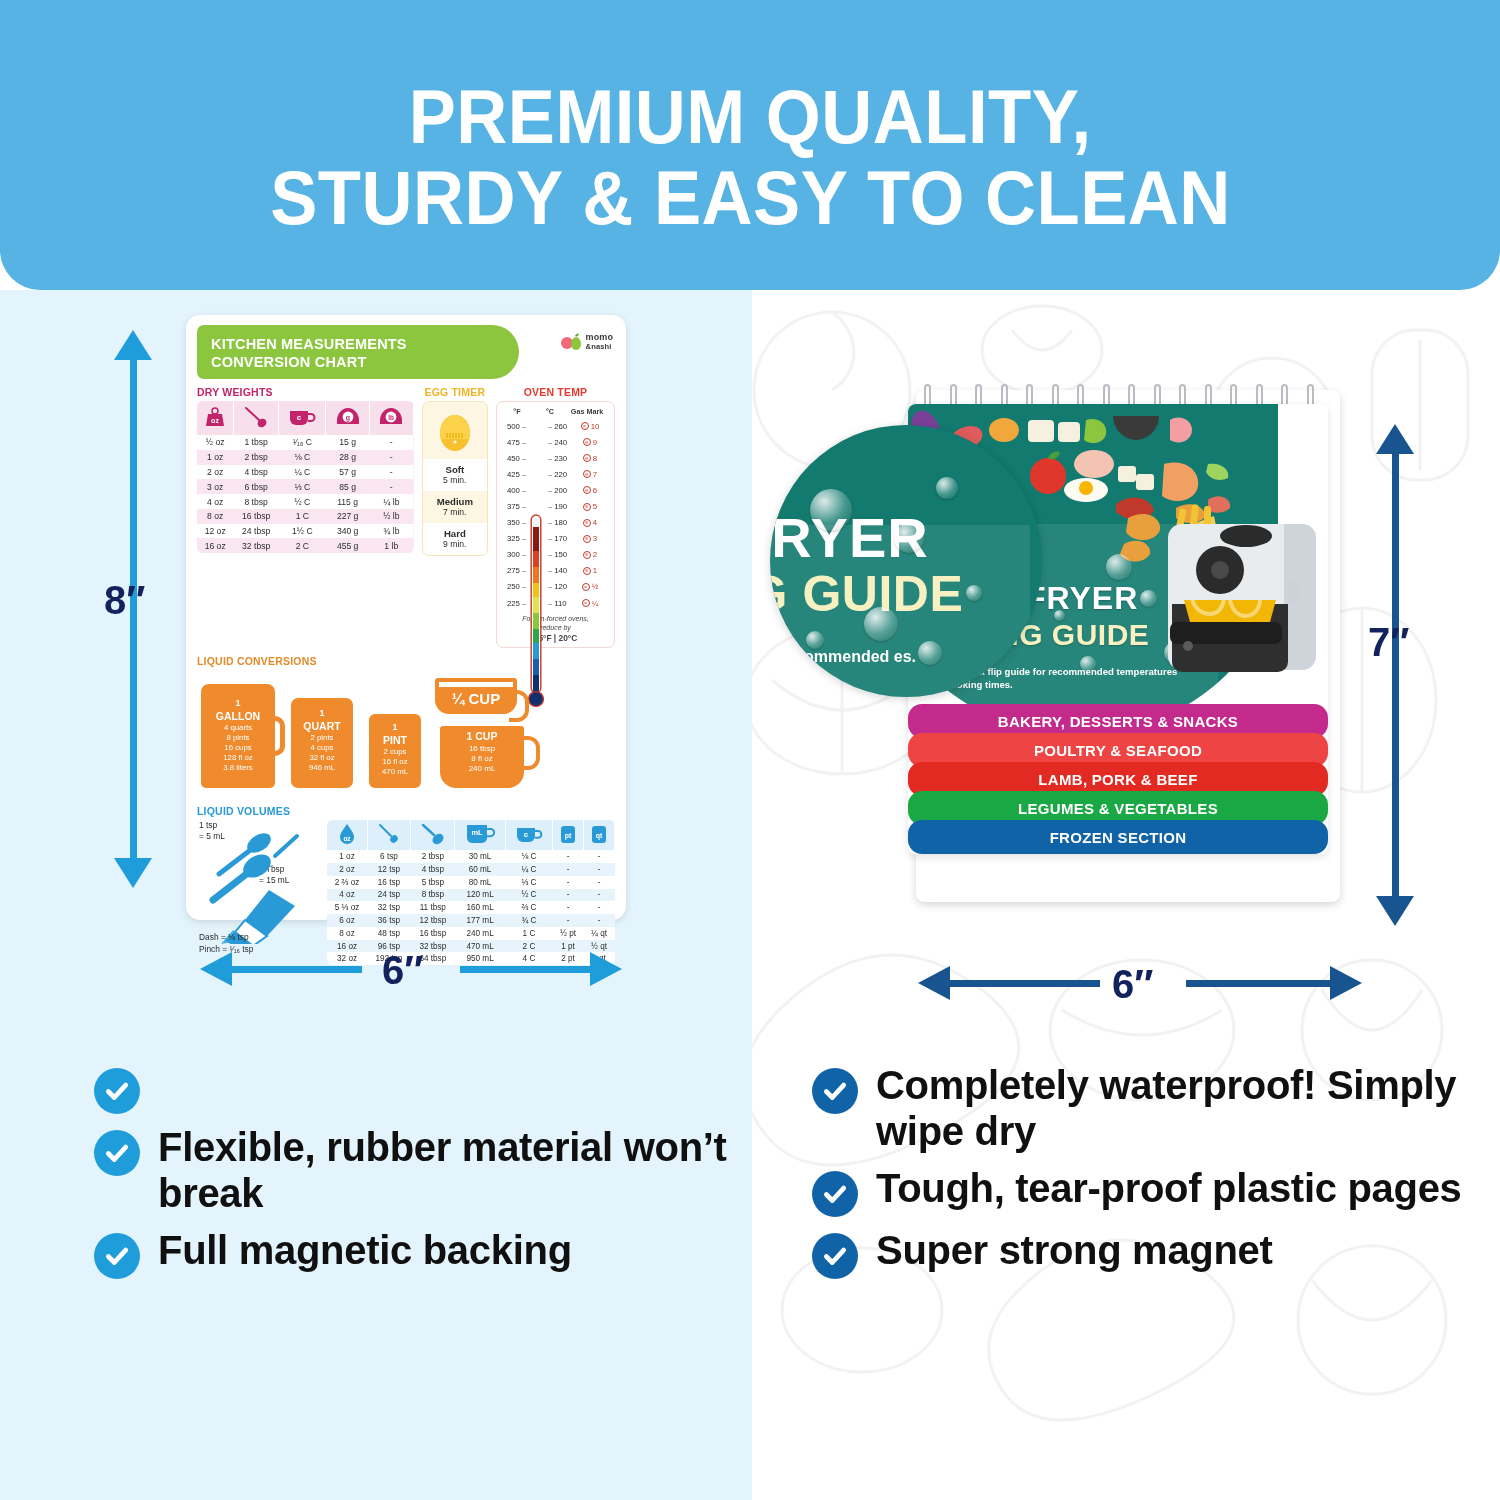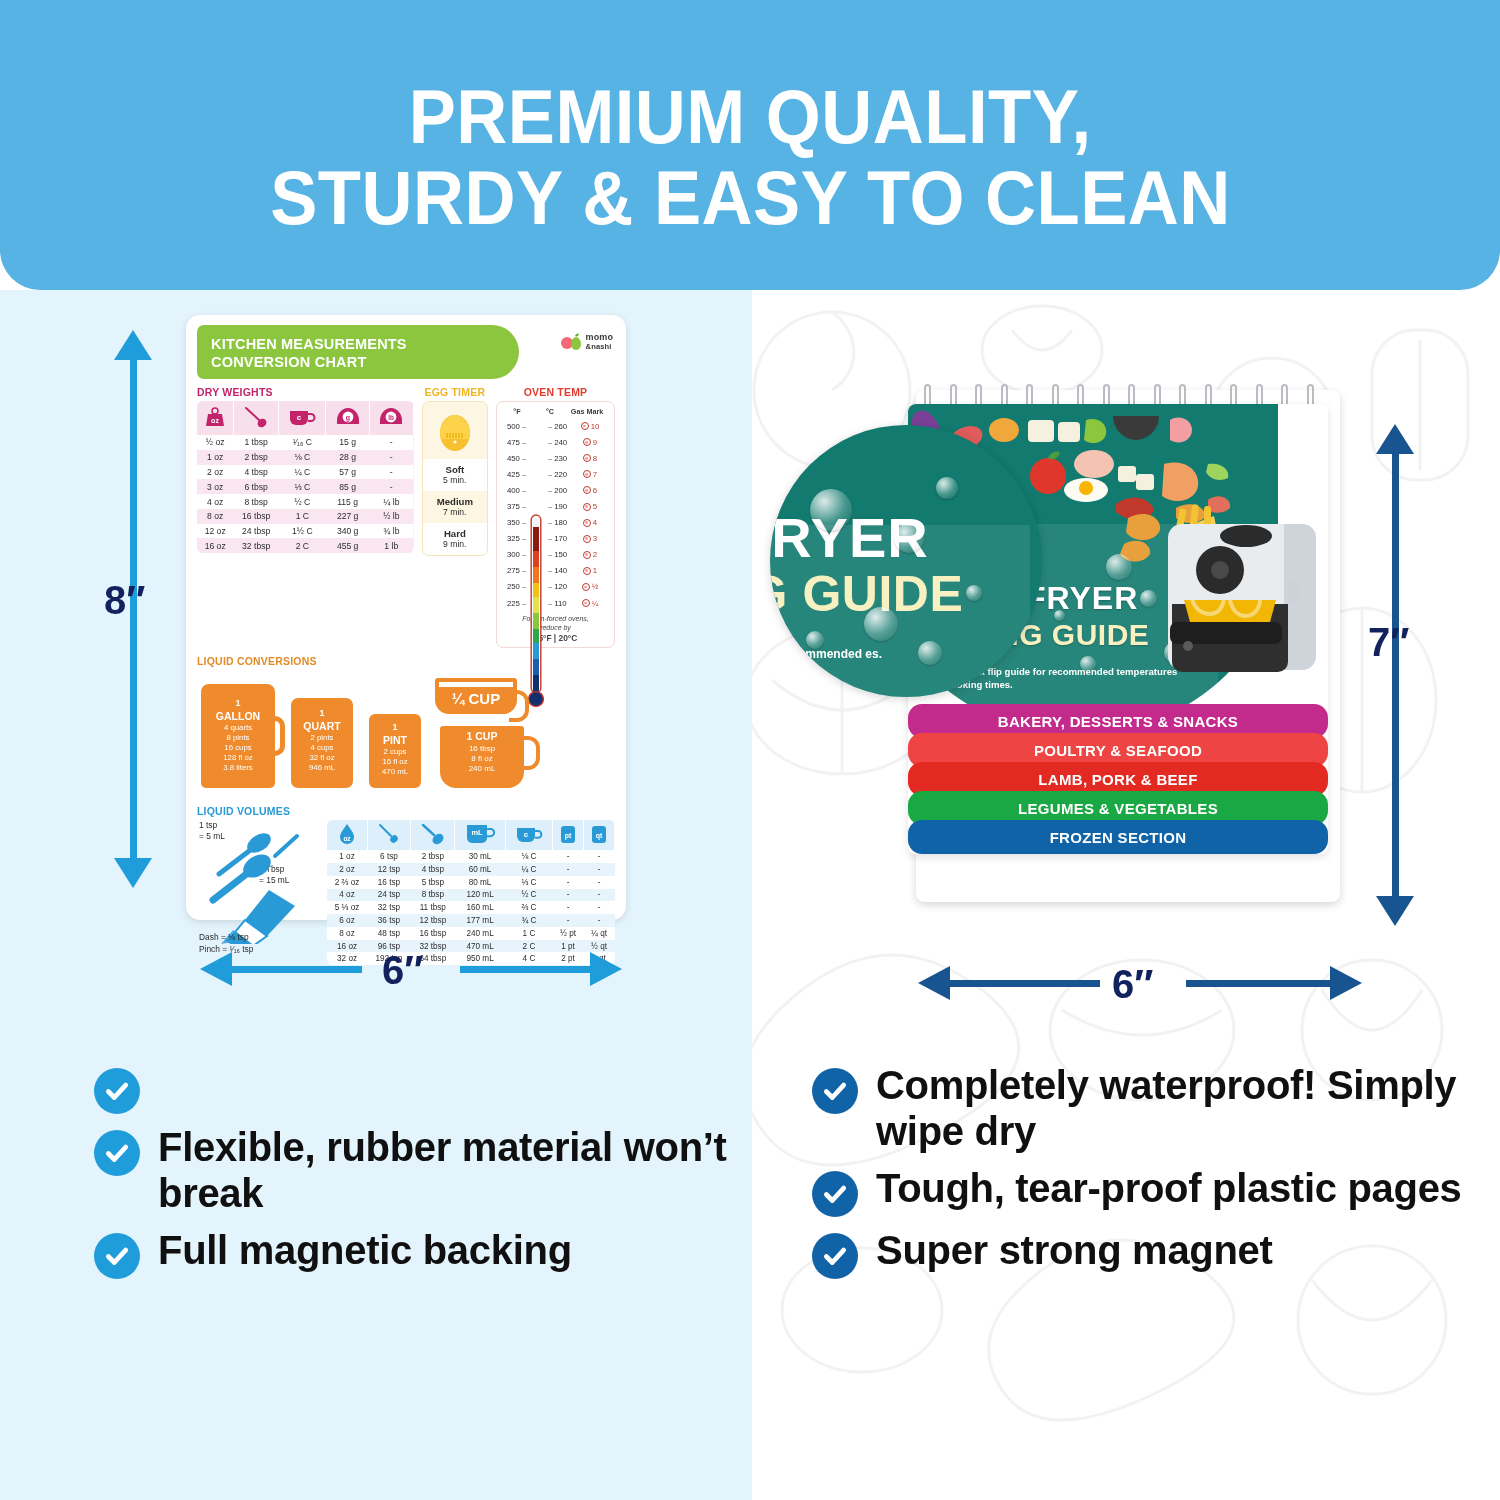--- a/index.html
+++ b/index.html
@@ -173,21 +173,21 @@
   .spiral { position: absolute; left: 16px; top: -14px; width: 390px; height: 24px; display: flex; justify-content: space-between; }
   .ring { width: 7px; height: 24px; border: 2.4px solid #b9bcc2; border-radius: 4px; background: transparent; }
 
   .magnifier {
     position: absolute; left: 770px; top: 425px; width: 272px; height: 272px;
     border-radius: 50%; overflow: hidden;
     background: #127a6e; box-shadow: 0 2px 10px rgba(0,0,0,.16);
   }
   .mg-txt1 { position: absolute; left: -34px; top: 80px; color: #fff; font-weight: 700; font-size: 56px; letter-spacing: 1px; }
   .mg-txt2 { position: absolute; left: -58px; top: 140px; color: #f7f0c0; font-weight: 700; font-size: 50px; letter-spacing: .5px; }
-  .mg-desc { position: absolute; left: 10px; top: 222px; color: #fff; font-size: 12px; font-weight: 600; line-height: 1.3; width: 220px; }
+  .mg-desc { position: absolute; left: 10px; top: 222px; color: #fff; font-size: 16px; font-weight: 600; line-height: 1.3; width: 220px; }
   .drop { position:absolute; border-radius:50%; background: radial-gradient(circle at 34% 30%, rgba(255,255,255,.85), rgba(255,255,255,.22) 52%, rgba(0,0,0,.12) 100%); box-shadow: 0 1px 2px rgba(0,0,0,.2); }
 
   
   .bullets { position: absolute; }
   .b-item { display: flex; align-items: flex-start; gap: 18px; margin-bottom: 10px; }
   .b-check { flex: none; width: 46px; height: 46px; border-radius: 50%; display: flex; align-items: center; justify-content: center; margin-top: 6px; }
   .b-check svg { width: 26px; height: 26px; }
   .b-text { font-size: 40px; font-weight: 700; color: #101010; line-height: 1.16; letter-spacing: -.3px; }
 </style>
 </head>

